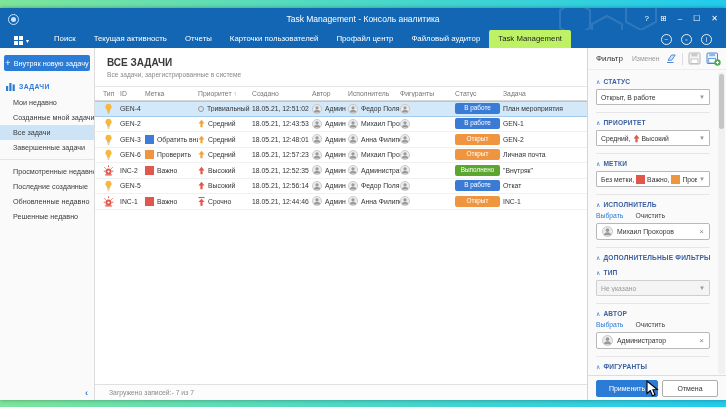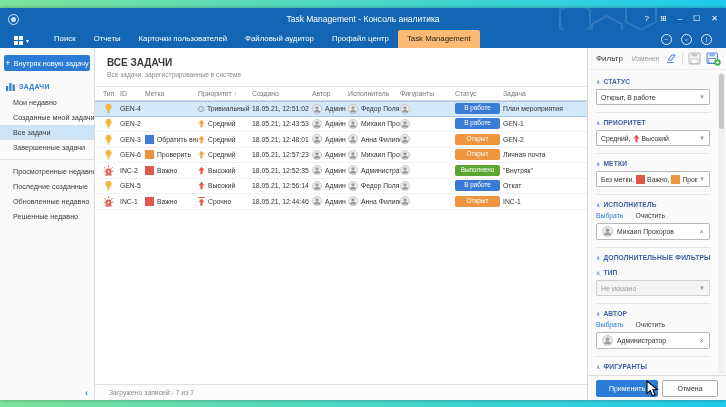--- a/index.html
+++ b/index.html
@@ -23,21 +23,21 @@
   .win-controls { margin-left:auto; display:flex; gap:11px; color:#fff; font-size:8px;
                   align-items:center; z-index:2; }
   .win-controls span { cursor:default; line-height:10px; }
   
   .ribbon { height:18px; background:#1266b4; display:flex; align-items:flex-end; flex:none;
             position:relative; }
   .menu-btn { display:flex; align-items:center; gap:3px; margin:0 16px 3px 14px; }
   .menu-caret { color:#fff; font-size:6px; }
   .tabs { display:flex; height:18px; align-items:stretch; }
   .tab { color:#fff; font-size:7.8px; line-height:18px; padding:0 9px; white-space:nowrap; }
-  .tab.active { background:#fdba74; color:#222; border-radius:2px 2px 0 0; }
+  .tab.active { background:#bef264; color:#222; border-radius:2px 2px 0 0; }
   .ribbon-icons { margin-left:auto; margin-right:14px; display:flex; gap:9px;
                   align-items:center; height:18px; }
   .circ-ic { width:11px; height:11px; border:1px solid #e8f1fa; border-radius:50%;
              color:#e8f1fa; font-size:6.5px; line-height:9px; text-align:center; }
   
   .bodyrow { flex:1; display:flex; min-height:0; position:relative; }
   
   .sidebar { width:95px; flex:none; background:#fafafa; border-right:1px solid #dcdcdc;
              padding-top:7px; }
   .create-btn { margin:0 4px 8px 4px; height:16px; background:#2b7cd6; color:#fff;
@@ -154,24 +154,25 @@
             <i></i>
             <i></i>
             <i></i>
             <i></i>
           </span>
         <span class="menu-caret">▾</span>
       </span>
       <div class="tabs">
 
       <span class="tab">Поиск</span>
+          <span class="tab">Текущая активность</span>
           <span class="tab">Отчеты</span>
           <span class="tab">Карточки пользователей</span>
+          <span class="tab">Профайл центр</span>
           <span class="tab">Файловый аудитор</span>
-          <span class="tab">Профайл центр</span>
           <span class="tab active">Task Management</span>
         </div>
       <span class="ribbon-icons">
         <span class="circ-ic">−</span>
         <span class="circ-ic">▫</span>
         <span class="circ-ic">i</span>
       </span>
     </div>
 
     <div class="bodyrow">

